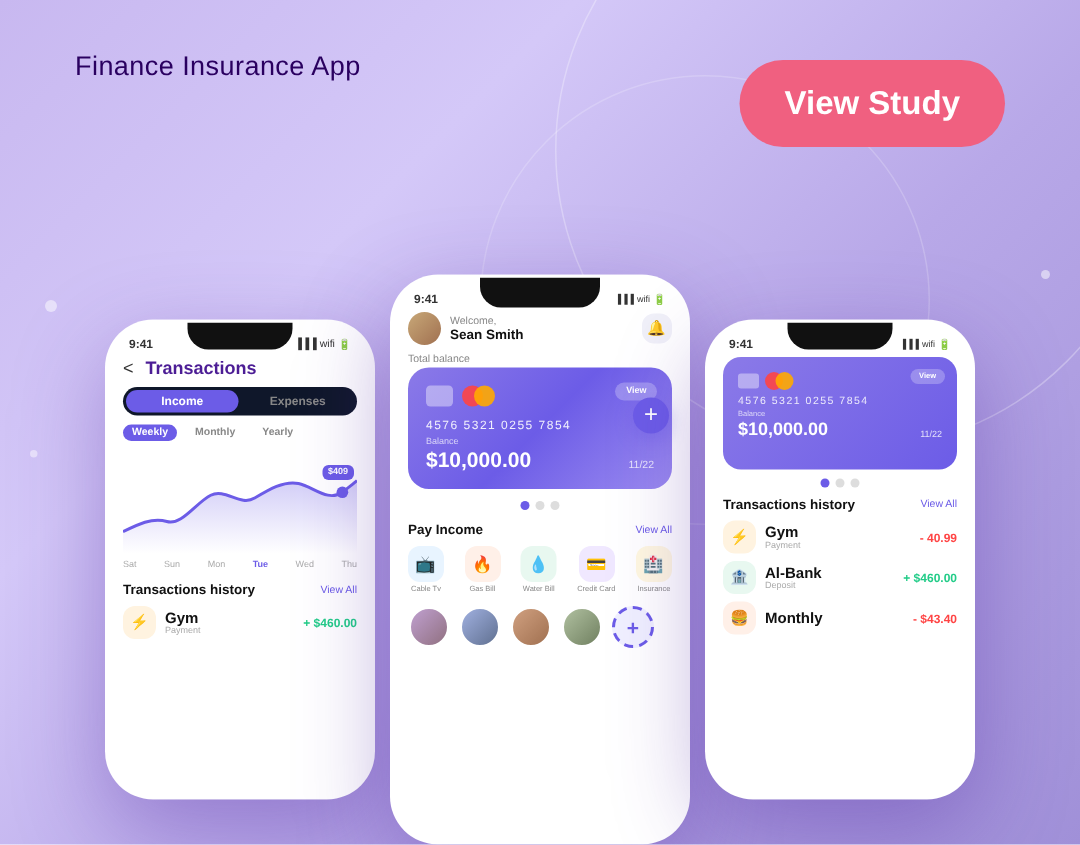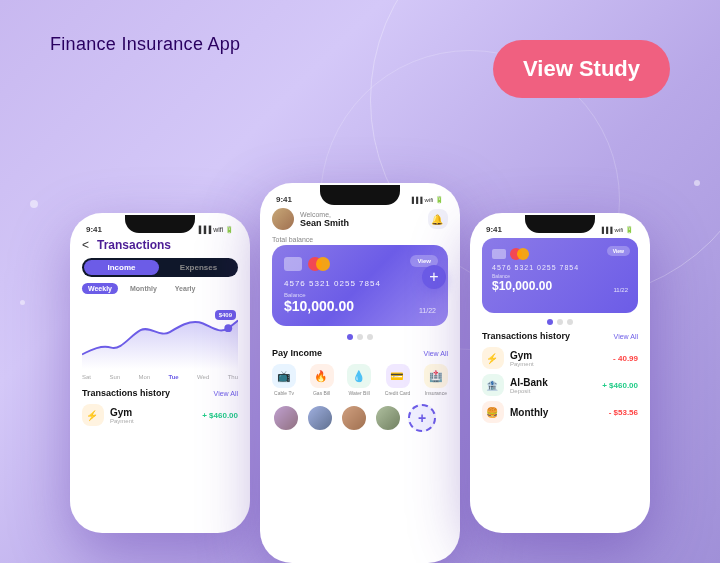--- a/index.html
+++ b/index.html
@@ -704,18 +704,18 @@
       </div>
 
       <div class="trans-item">
         <div class="trans-icon" style="background:#fff0e8;">
           <span>🍔</span>
         </div>
         <div class="trans-info">
           <div class="trans-name">Monthly</div>
           <div class="trans-type"></div>
         </div>
-        <div class="trans-amount" style="color:#ff4444;">- $53.56</div>
+        <div class="trans-amount" style="color:#ff4444;">- $43.40</div>
       </div>
     </div>
   </div>
 
 </div>
 
 </body></html>

